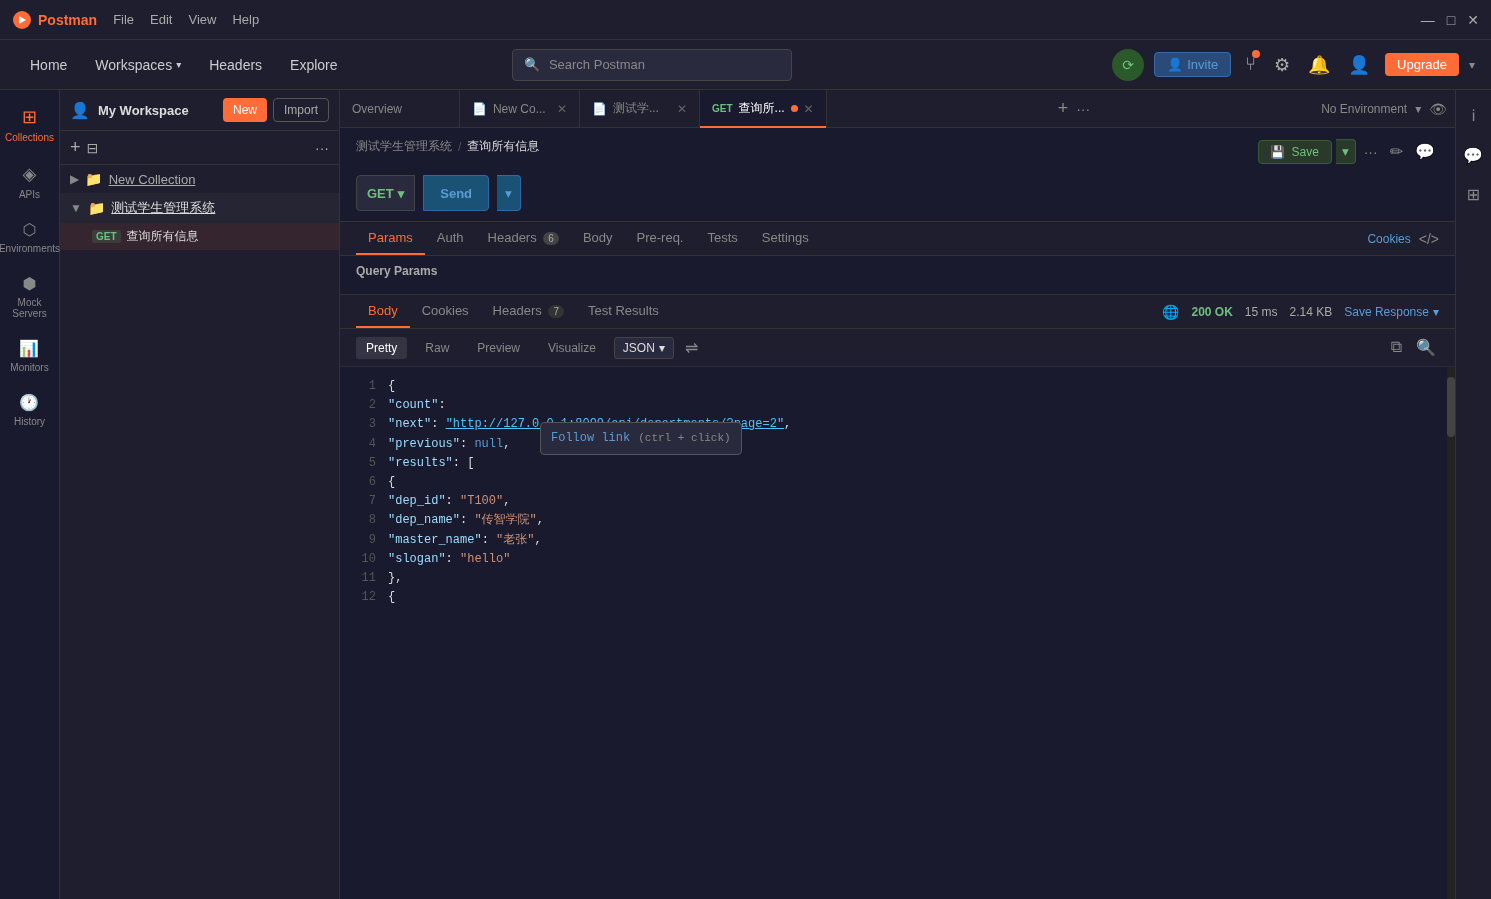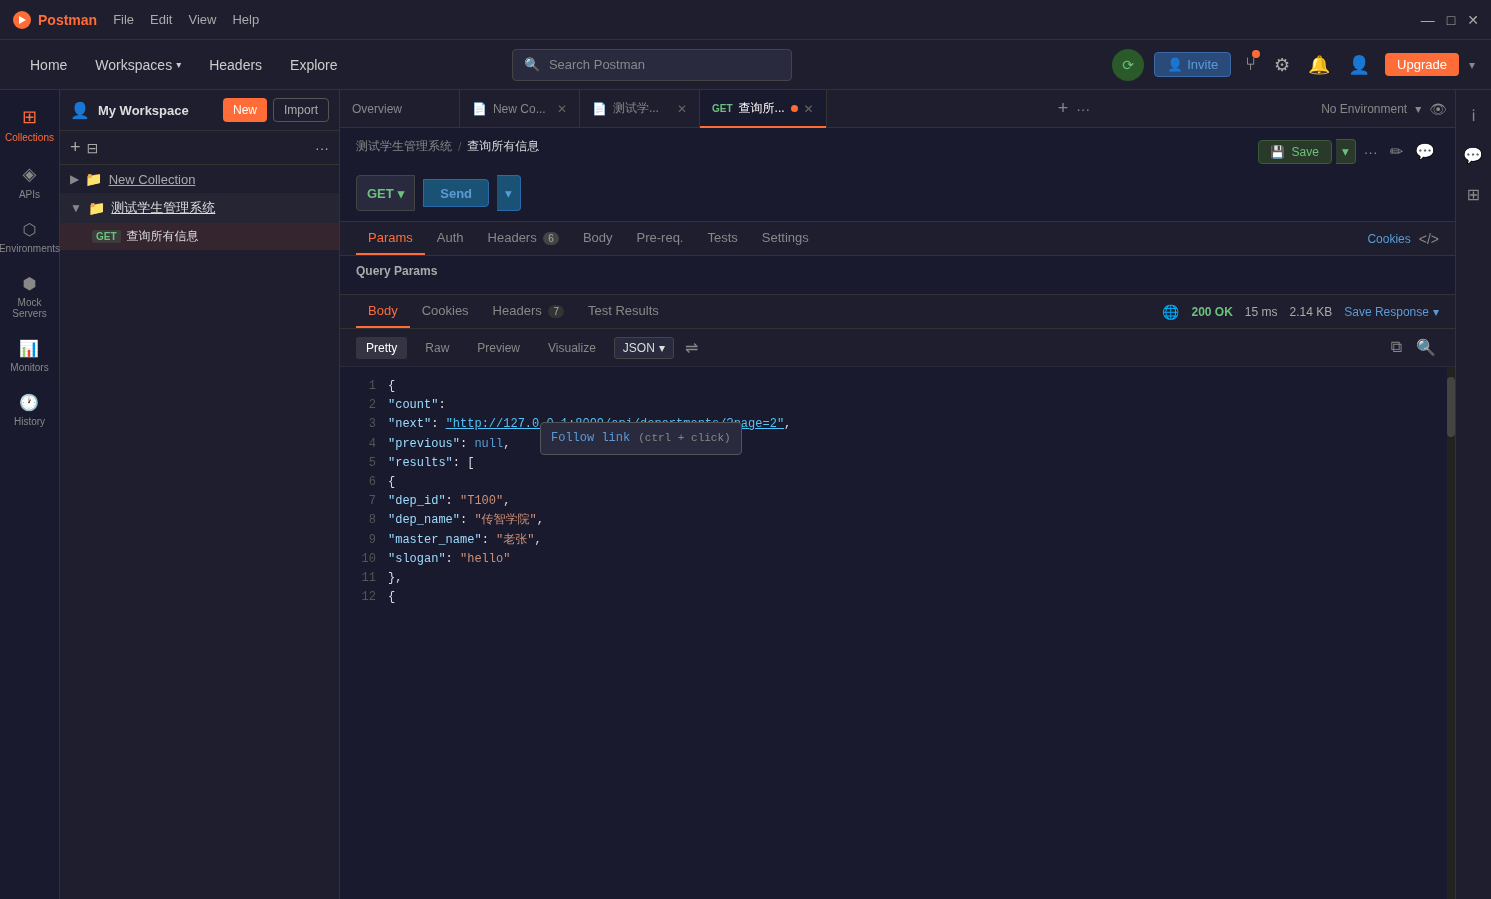--- a/index.html
+++ b/index.html
@@ -75,21 +75,21 @@
     .breadcrumb-actions { margin-left: auto; display: flex; gap: 8px; }
     .btn-save { background: #2a3a2a; color: #6ec07e; border: 1px solid #3a5a3a; border-radius: 4px; padding: 4px 12px; cursor: pointer; font-size: 12px; display: flex; align-items: center; gap: 6px; }
     .btn-save-arrow { background: #2a3a2a; color: #6ec07e; border: 1px solid #3a5a3a; border-left: none; border-radius: 0 4px 4px 0; padding: 4px 6px; cursor: pointer; }
     .btn-more { background: none; color: #888; border: none; cursor: pointer; font-size: 14px; padding: 4px; }
     .btn-edit { background: none; color: #888; border: none; cursor: pointer; font-size: 16px; padding: 4px; }
     .btn-comment { background: none; color: #888; border: none; cursor: pointer; font-size: 16px; padding: 4px; }
 
     .request-row { display: flex; align-items: center; gap: 8px; }
     .method-select { background: #2a2a3e; color: #6ec07e; border: 1px solid #444; border-radius: 4px 0 0 4px; padding: 6px 10px; font-weight: 700; font-size: 13px; cursor: pointer; display: flex; align-items: center; gap: 4px; height: 36px; }
     .url-input { flex: 1; background: #2a2a3e; color: #ddd; border: 1px solid #444; border-left: none; padding: 6px 10px; font-size: 13px; height: 36px; outline: none; }
-    .btn-send { background: #1a5276; color: #5b9bd5; border: 1px solid #2a6aaa; border-radius: 0 4px 4px 0; padding: 6px 16px; cursor: pointer; font-size: 13px; font-weight: 600; height: 28px; }
+    .btn-send { background: #1a5276; color: #5b9bd5; border: 1px solid #2a6aaa; border-radius: 0 4px 4px 0; padding: 6px 16px; cursor: pointer; font-size: 13px; font-weight: 600; height: 36px; }
     .btn-send-arrow { background: #1a5276; color: #5b9bd5; border: 1px solid #2a6aaa; border-left: none; border-radius: 0 4px 4px 0; padding: 6px 8px; cursor: pointer; height: 36px; }
 
     
     .req-tabs { display: flex; align-items: center; border-bottom: 1px solid #333; padding: 0 16px; background: #1e1e2e; }
     .req-tab { padding: 8px 12px; cursor: pointer; color: #888; font-size: 13px; border-bottom: 2px solid transparent; }
     .req-tab.active { color: #ff6c37; border-bottom-color: #ff6c37; }
     .req-tab .badge { background: #444; color: #aaa; border-radius: 10px; padding: 1px 5px; font-size: 10px; margin-left: 3px; }
     .cookies-btn { margin-left: auto; color: #5b9bd5; font-size: 12px; cursor: pointer; }
     .code-btn { color: #888; font-size: 14px; cursor: pointer; margin-left: 8px; }
 

